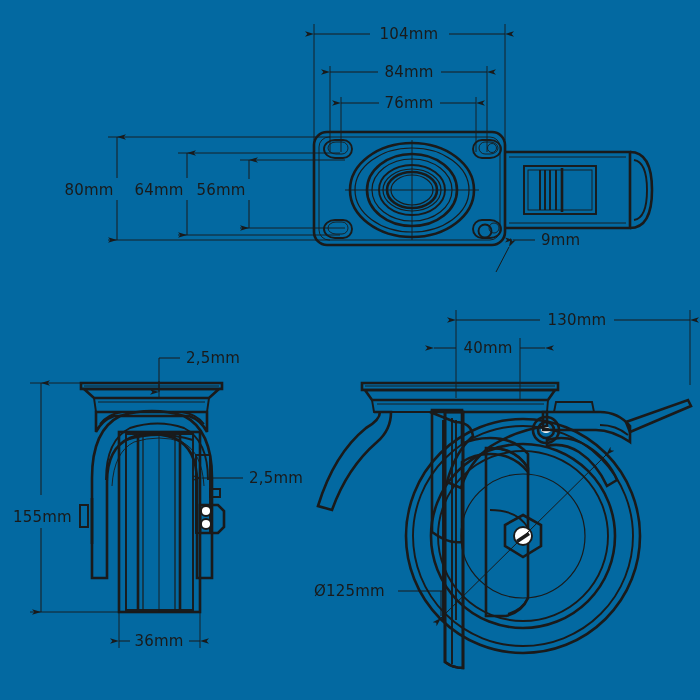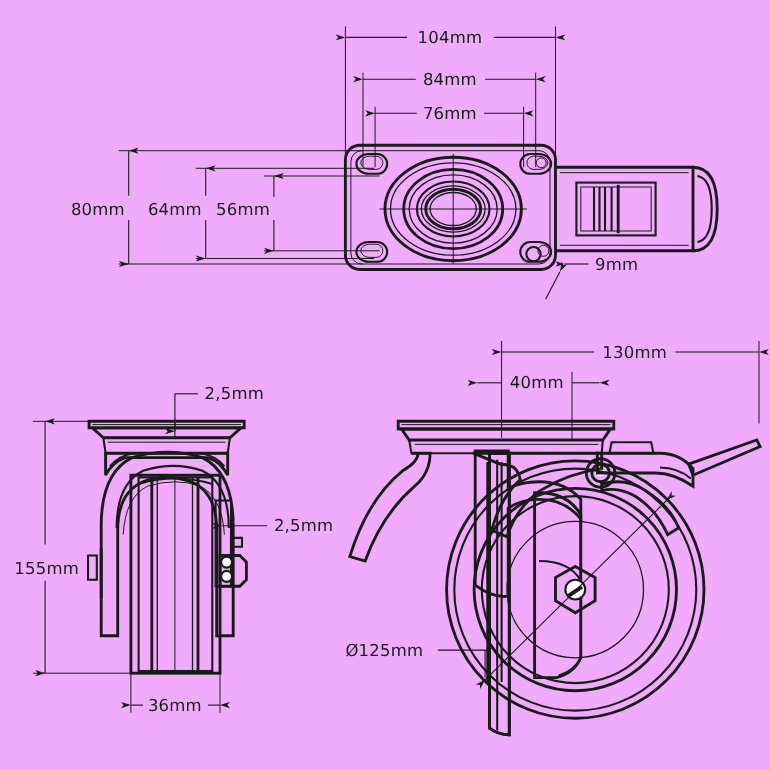--- a/index.html
+++ b/index.html
@@ -4,21 +4,21 @@
 <style>
   html, body {
     margin: 0;
     padding: 0;
     background: #ffffff;
   }
   #sheet {
     position: relative;
     width: 700px;
     height: 700px;
-    background: #f0abfc;
+    background: #0369a1;
     overflow: hidden;
     font-family: "DejaVu Sans", sans-serif;
   }
   #sheet svg {
     position: absolute;
     top: 0;
     left: 0;
     width: 700px;
     height: 700px;
   }

